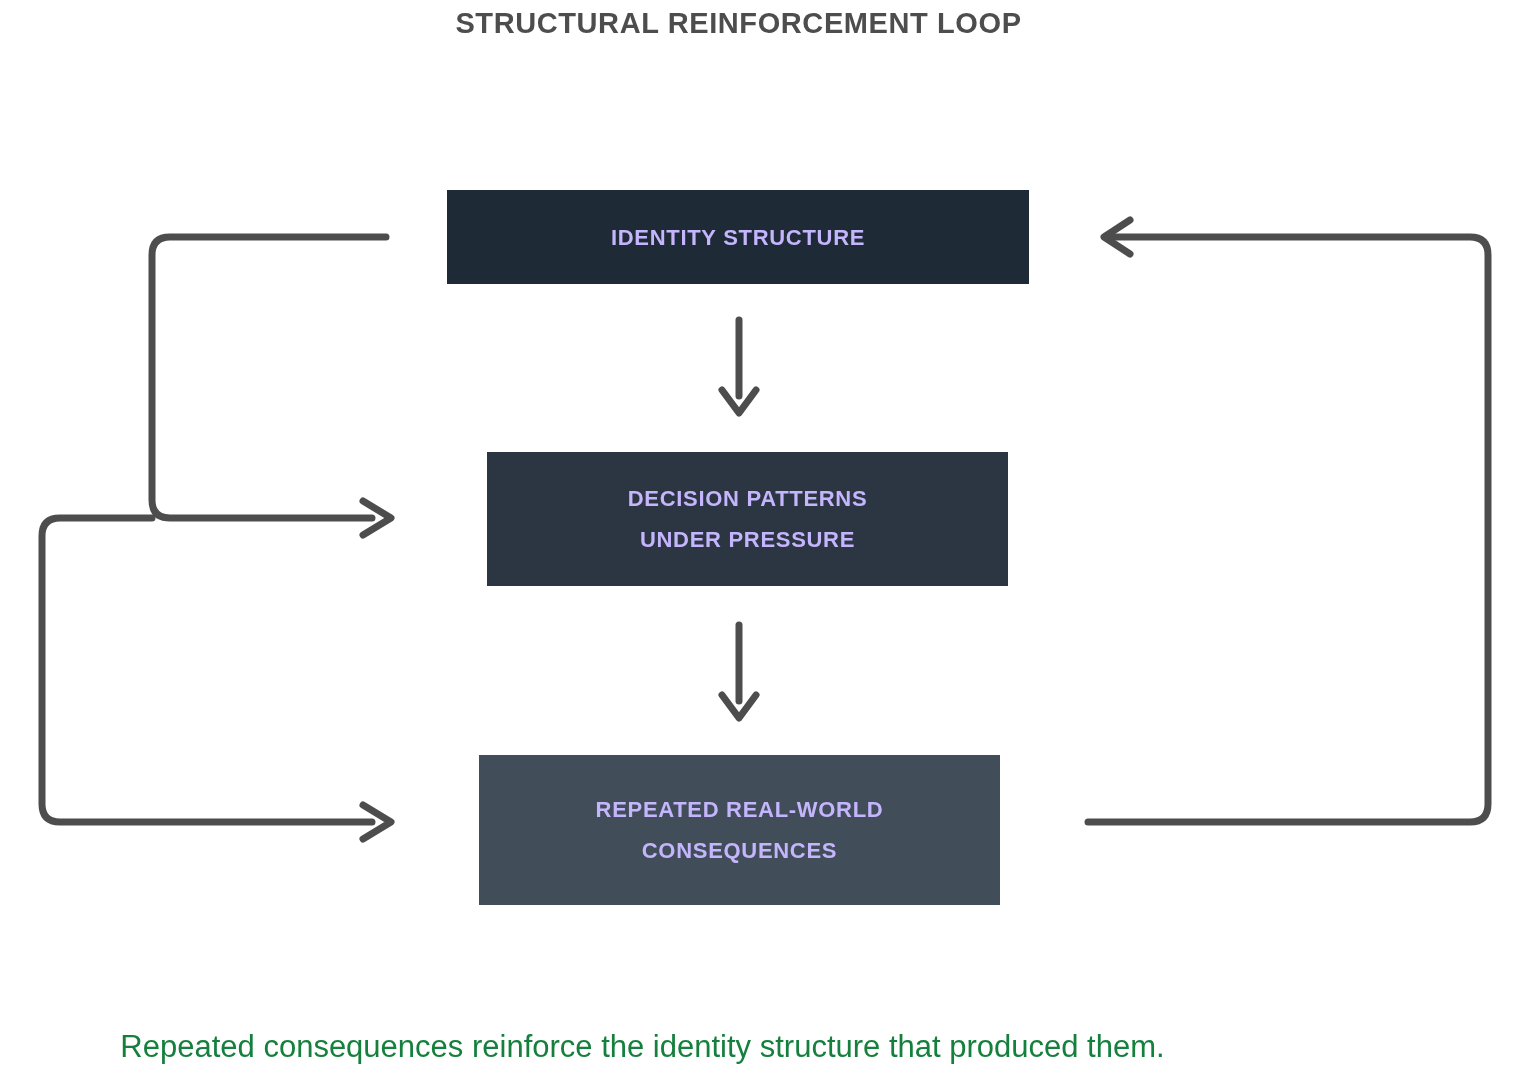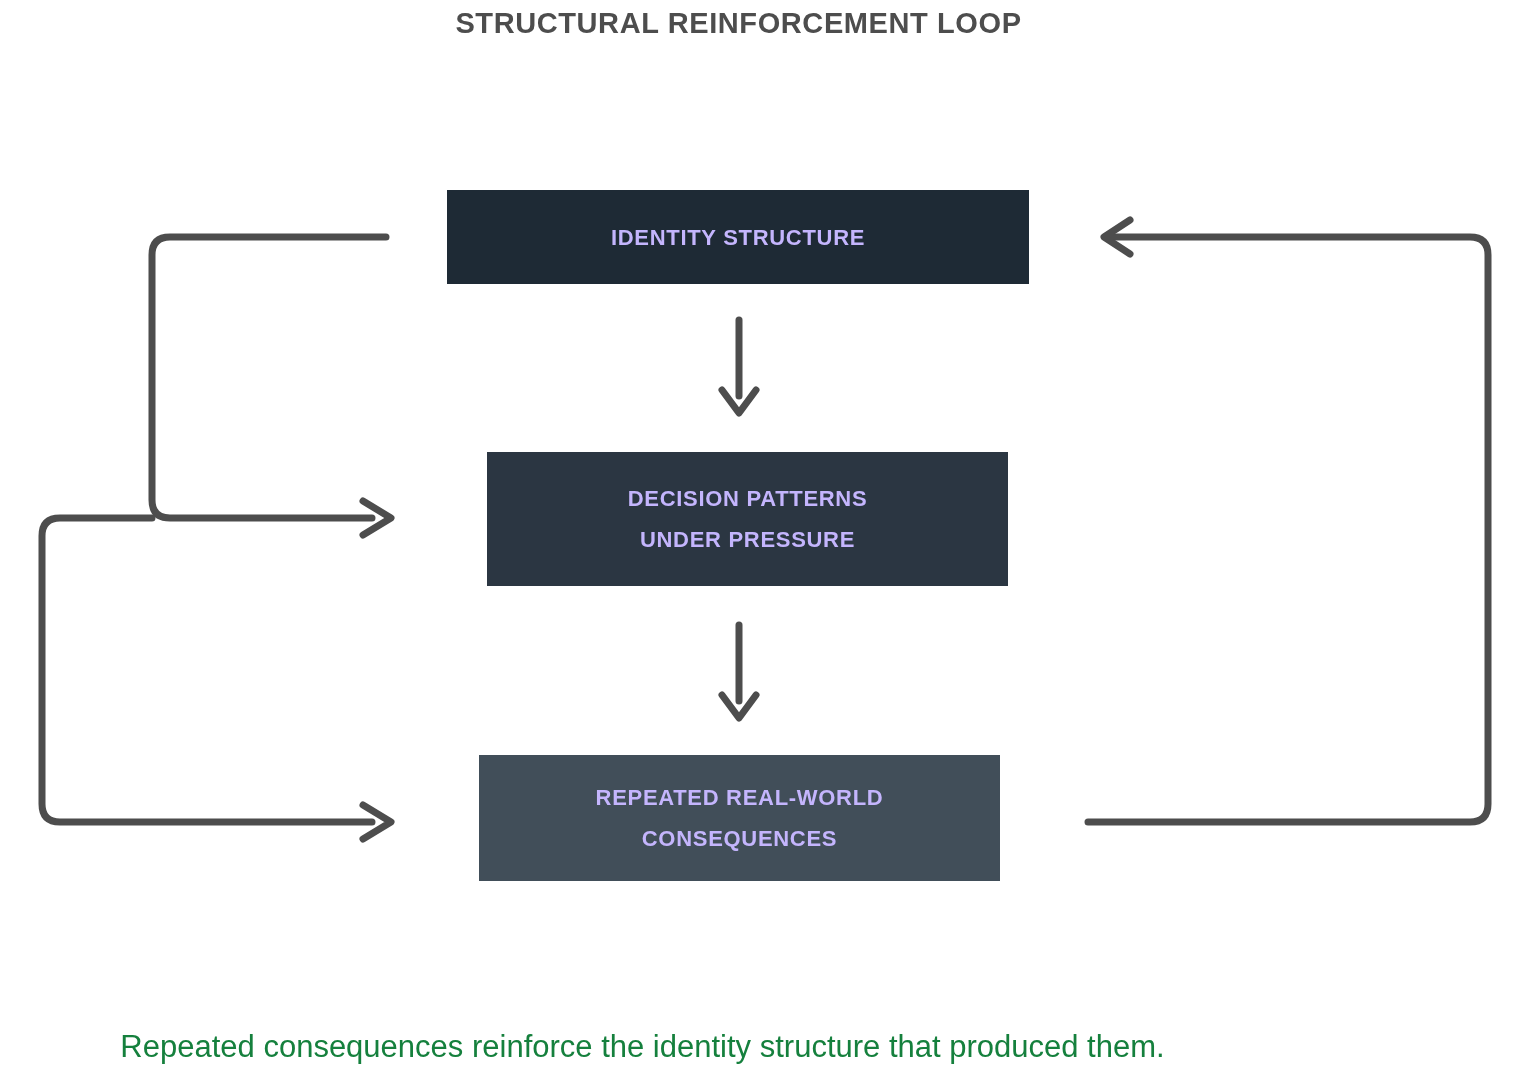--- a/index.html
+++ b/index.html
@@ -64,21 +64,21 @@
     top: 452px;
     width: 521px;
     height: 134px;
     background: #2b3642;
     margin-left: 8px;
   }
   #node-consequences {
     left: 479px;
     top: 755px;
     width: 521px;
-    height: 126px;
+    height: 150px;
     background: #414e59;
   }
 
   
   #connectors {
     position: absolute;
     left: 0;
     top: 0;
     width: 1540px;
     height: 1080px;

